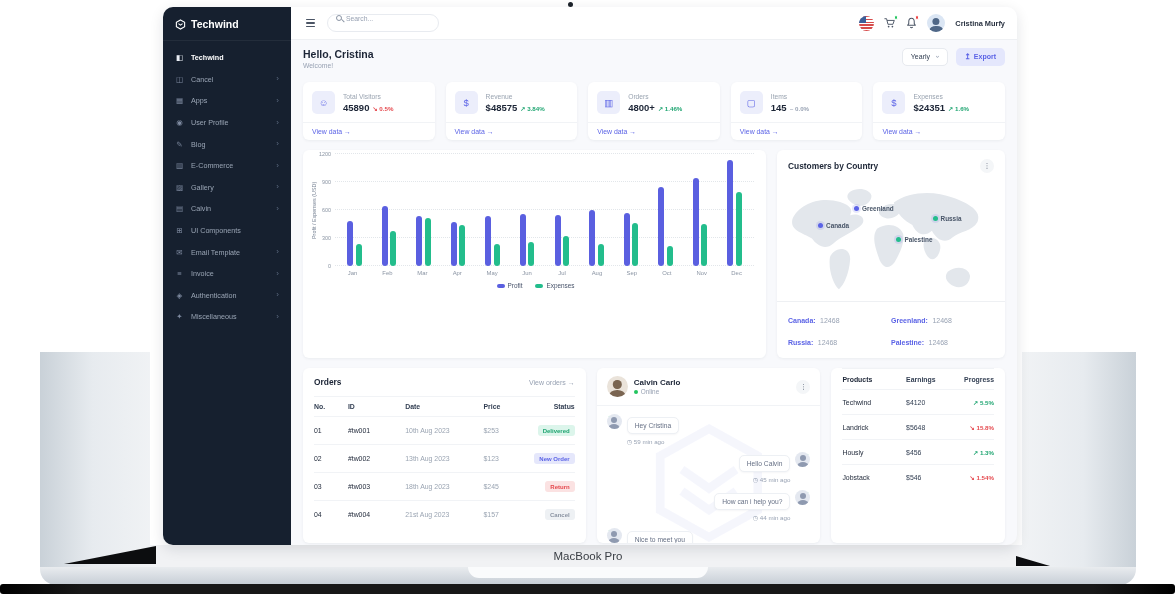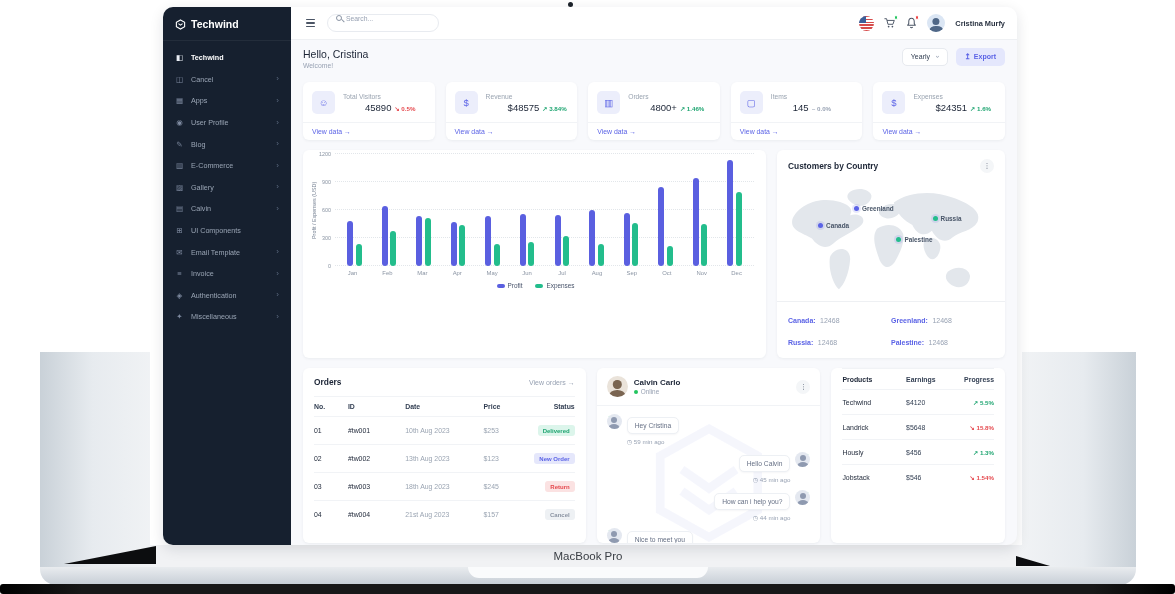--- a/index.html
+++ b/index.html
@@ -78,41 +78,41 @@
     width:40%; height:40%; border-radius:50%; background:#8f9ab0; }
   .avatar::after { content:""; position:absolute; top:66%; left:50%; transform:translateX(-50%);
     width:74%; height:52%; border-radius:50%; background:#8f9ab0; }
   .av-cristina { background:#dbe6f4; } .av-cristina::before,.av-cristina::after { background:#4f6787; }
   .av-calvin { background:#eae3da; } .av-calvin::before,.av-calvin::after { background:#7a6551; }
   .tb-avatar { width:18px; height:18px; }
   .tb-name { font-size:7.4px; color:#2a3342; font-weight:bold; }
 
   .content { flex:1; padding:8px 12px 0; overflow:hidden; }
   .greet-row { display:flex; align-items:flex-start; height:26px; }
-  .greet-title { font-size:10.5px; font-weight:normal; color:#1c2536; }
+  .greet-title { font-size:10.5px; font-weight:bold; color:#1c2536; }
   .greet-sub { font-size:6.8px; color:#98a2b3; margin-top:2px; }
   .greet-actions { margin-left:auto; display:flex; gap:8px; }
   .select-pill { display:flex; align-items:center; gap:6px; background:#fff; border:1px solid #e7eaef;
     border-radius:5px; padding:4px 8px; font-size:7px; color:#344054; cursor:pointer; }
   .sel-chev { display:inline-block; transform:rotate(90deg); color:#98a2b3; font-size:7.5px; line-height:1; }
   .sel-chev::before { content:"›"; }
   .export-btn { display:flex; align-items:center; gap:3px; background:#e4e7fc; color:#5b63e6;
     border:0; border-radius:5px; padding:4px 9px; font-size:7px; font-weight:bold; cursor:pointer;
     font-family:"Liberation Sans",sans-serif; }
   .export-ic::before { content:"↥"; font-size:7.5px; }
 
   
   .stats { margin-top:8px; display:grid; grid-template-columns:repeat(5,1fr); gap:11px; }
   .stat-card { background:#fff; border-radius:6px; box-shadow:0 1px 3px rgba(25,35,55,.06); overflow:hidden; }
   .stat-body { display:flex; align-items:center; gap:8px; padding:9px 9px 8px; }
   .stat-ic { width:23px; height:23px; border-radius:5px; background:#eceefb; color:#5b63e6;
     display:flex; align-items:center; justify-content:center; font-size:9.5px; flex:none; }
   .stat-label { font-size:6.7px; color:#99a3b0; }
   .stat-valrow { margin-top:2px; display:flex; align-items:baseline; gap:3px; }
-  .stat-value { font-size:9.5px; font-weight:normal; color:#1c2536;margin-left:22px; }
+  .stat-value { font-size:9.5px; font-weight:bold; color:#1c2536; }
   .tr { font-size:6.2px; font-weight:bold; }
   .tr.up { color:#1fa571; } .tr.down { color:#e5484d; } .tr.flat { color:#98a2b3; }
   .tr.up::before { content:"↗ "; } .tr.down::before { content:"↘ "; } .tr.flat::before { content:"~ "; }
   .stat-foot { border-top:1px solid #f1f3f6; padding:5px 9px; font-size:6.9px; color:#5b63e6; cursor:pointer; }
   .arrow-r::before { content:" →"; }
 
   
   .row-mid { display:flex; gap:11px; margin-top:10px; height:208px; }
   .panel { background:#fff; border-radius:6px; box-shadow:0 1px 3px rgba(25,35,55,.06); }
   .chart-panel { flex:1; min-width:0; display:flex; flex-direction:column; }

